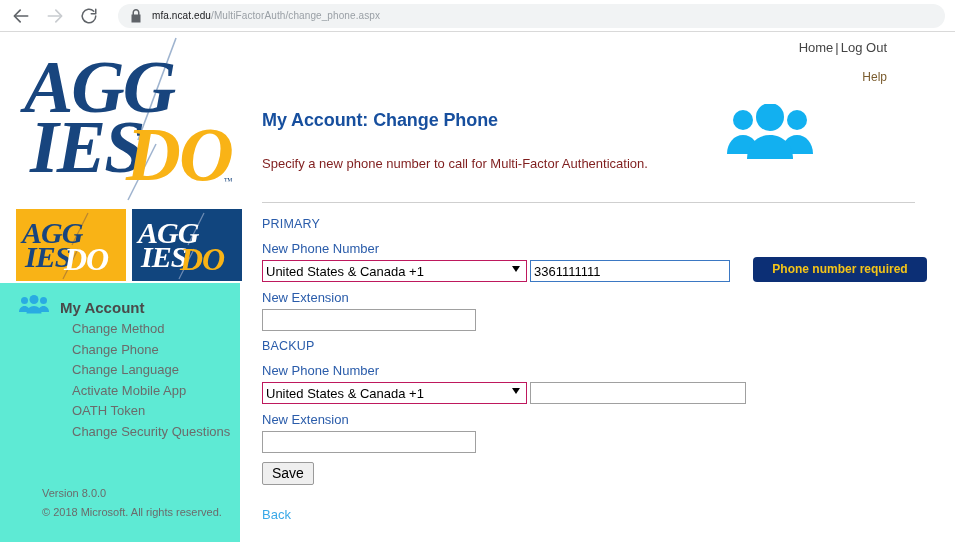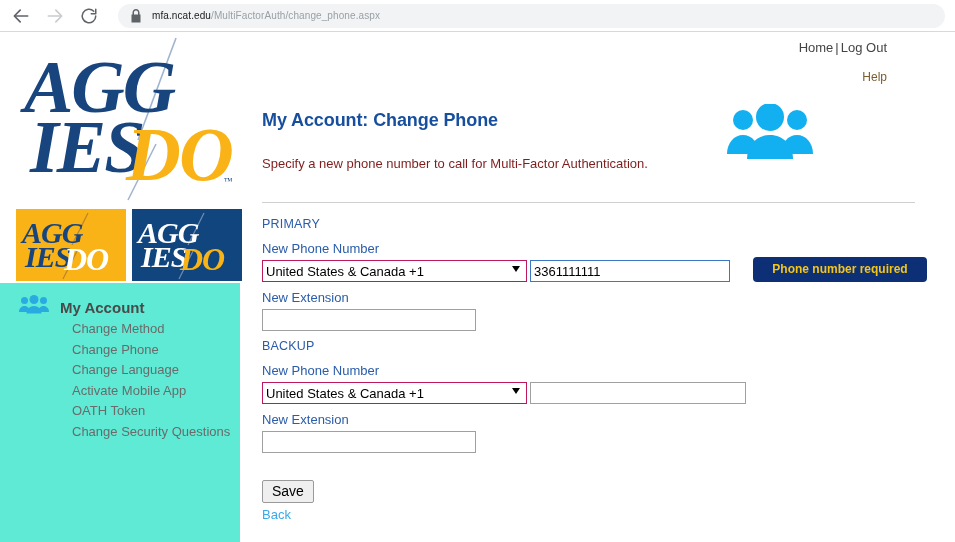--- a/index.html
+++ b/index.html
@@ -290,20 +290,24 @@
       <span class="sb-head-label">My Account</span>
     </div>
     <ul class="sb-list">
       <li>Change Method</li>
       <li>Change Phone</li>
       <li>Change Language</li>
       <li>Activate Mobile App</li>
       <li>OATH Token</li>
       <li>Change Security Questions</li>
     </ul>
+    <div class="sb-foot">
+      <div>Version 8.0.0</div>
+      <div>© 2018 Microsoft. All rights reserved.</div>
+    </div>
   </div>
 
   <div class="content">
 
     <div class="page-title">My Account: Change Phone</div>
     <div class="page-sub">Specify a new phone number to call for Multi-Factor Authentication.</div>
 
     <div class="people-badge">
       <svg width="90" height="58" viewBox="0 0 90 58" fill="#12b0f0">
         <circle cx="18" cy="16" r="10"></circle>
@@ -342,17 +346,17 @@
         <option>United States &amp; Canada +1</option>
       </select>
       <span class="cc-arrow"></span>
     </div>
 
     <input class="txt" style="left: 268px; top: 350px; width: 216px;" type="text" value="">
 
     <div class="field-label" style="left:0; top:380px;">New Extension</div>
     <input class="txt" style="left: 0px; top: 399px; width: 214px;" type="text" value="">
 
-    <button class="save-btn" style="left:0; top:430px;margin-top:18px;">Save</button>
+    <button class="save-btn" style="left:0; top:430px;">Save</button>
 
     <a href="#" class="back-link" style="left:0; top:475px;">Back</a>
   </div>
 </div>
 
 </body></html>

